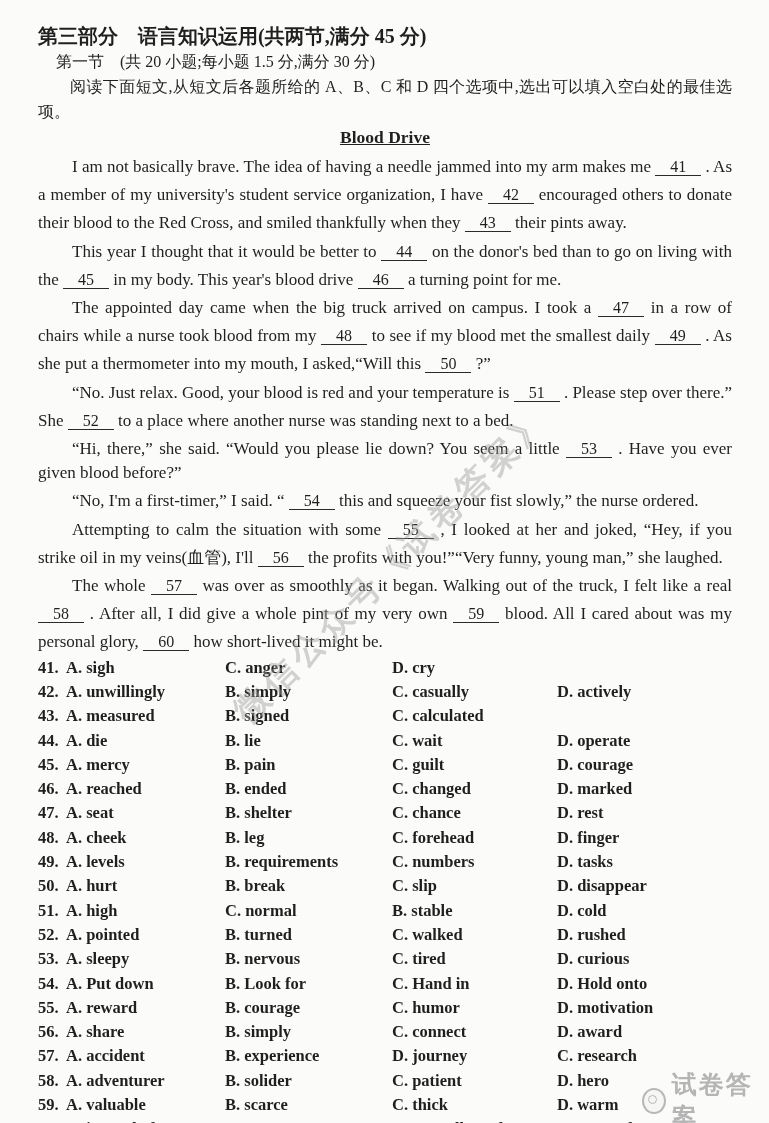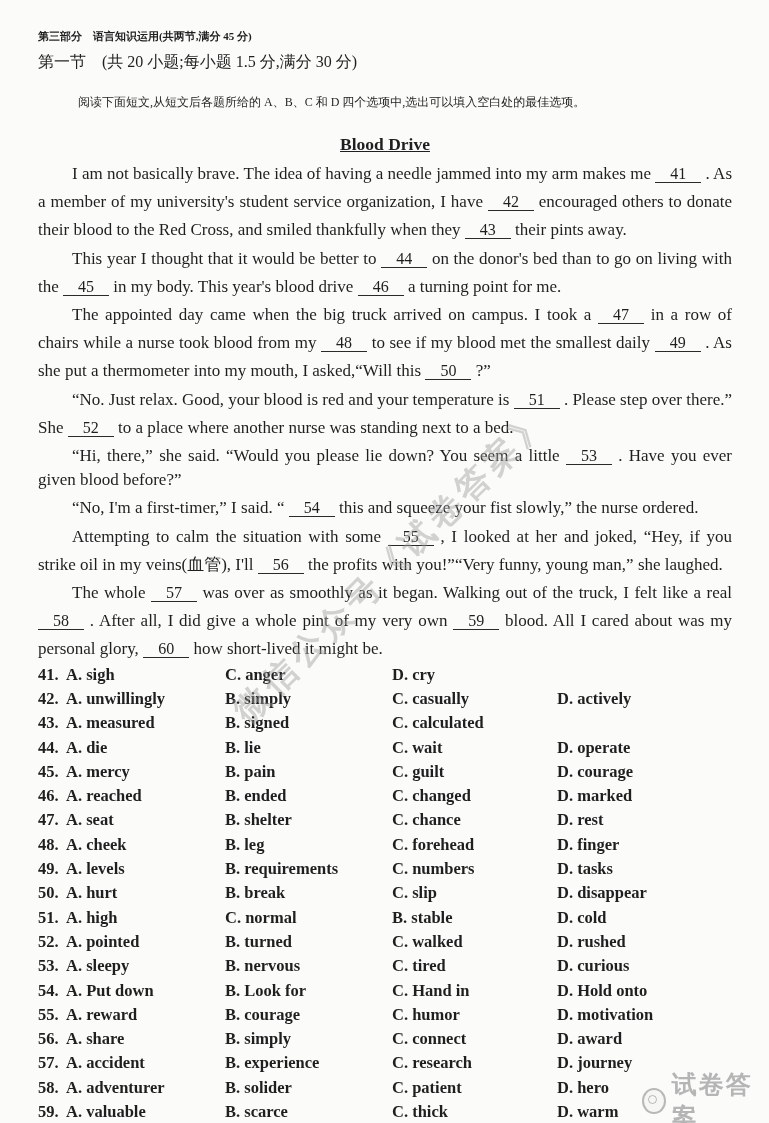--- a/index.html
+++ b/index.html
@@ -2,23 +2,23 @@
 <html><head>
 <meta charset="utf-8">
 <style>
   html,body{margin:0;padding:0;}
   body{
     width:769px;height:1123px;position:relative;overflow:hidden;
     background:#fbfbf9;color:#1f1f1f;
     font-family:"Liberation Serif","DejaVu Serif",serif;
   }
   .content{position:absolute;left:38px;top:24px;width:694px;z-index:1;}
-  .hdr1{font-weight:700;font-size:11px;line-height:25px;}
-  .hdr2{font-size:16px;line-height:25px;}
-  .instruction{font-size:12px;line-height:25px;text-indent:2em;text-align:justify;margin:16px;}
+  .hdr1{font-weight:700;font-size:20px;line-height:25px;}
+  .hdr2{font-size:16px;line-height:25px;margin-left:18px;}
+  .instruction{font-size:16px;line-height:25px;text-indent:2em;text-align:justify;margin:0;}
   .passage-title{text-align:center;font-weight:700;font-size:17.5px;line-height:27px;margin:0;text-decoration:underline;}
   .para{margin:0;font-size:17px;line-height:24.2px;text-indent:2em;text-align:justify;}
   .blank{
     display:inline-block;min-width:46px;text-align:center;
     border-bottom:1px solid #2a2a2a;line-height:17px;font-size:16px;text-indent:0;margin-top:7px;
   }
   .options{margin-top:1px;font-weight:bold;}
   .opt-row{display:grid;grid-template-columns:28px 159px 167px 165px 1fr;font-size:16.5px;line-height:24.3px;}
   .opt-cell{white-space:nowrap;}
   .wm-diag{
@@ -170,22 +170,22 @@
         <span class="opt-cell opt-num">56.</span>
         <span class="opt-cell opt-a">A. share</span>
         <span class="opt-cell opt-b">B. simply</span>
         <span class="opt-cell opt-c">C. connect</span>
         <span class="opt-cell opt-d">D. award</span>
       </div>
       <div class="opt-row">
         <span class="opt-cell opt-num">57.</span>
         <span class="opt-cell opt-a">A. accident</span>
         <span class="opt-cell opt-b">B. experience</span>
+        <span class="opt-cell opt-d">D. journey</span>
         <span class="opt-cell opt-c">C. research</span>
-        <span class="opt-cell opt-d">D. journey</span>
       </div>
       <div class="opt-row">
         <span class="opt-cell opt-num">58.</span>
         <span class="opt-cell opt-a">A. adventurer</span>
         <span class="opt-cell opt-b">B. solider</span>
         <span class="opt-cell opt-c">C. patient</span>
         <span class="opt-cell opt-d">D. hero</span>
       </div>
       <div class="opt-row">
         <span class="opt-cell opt-num">59.</span>

